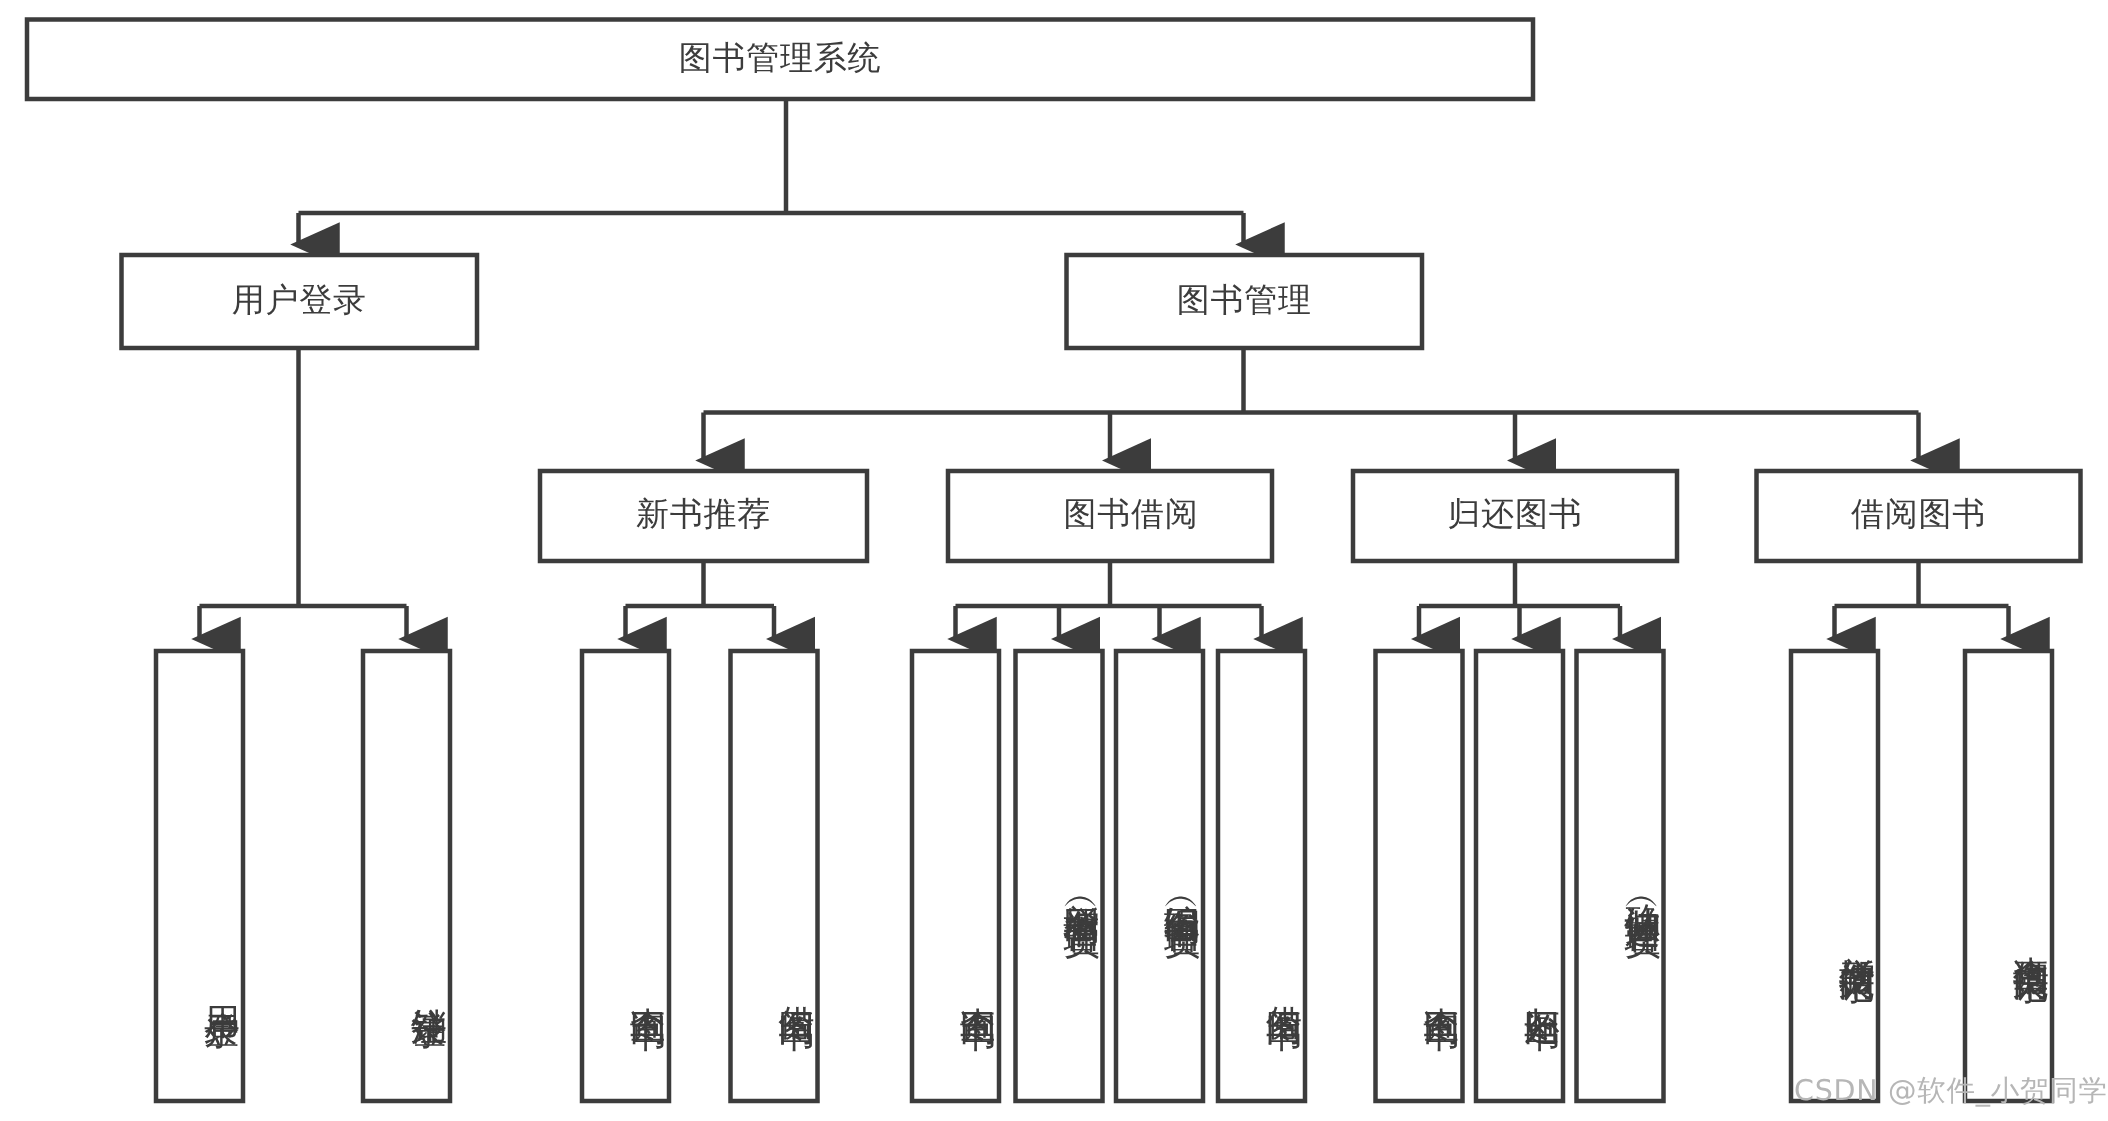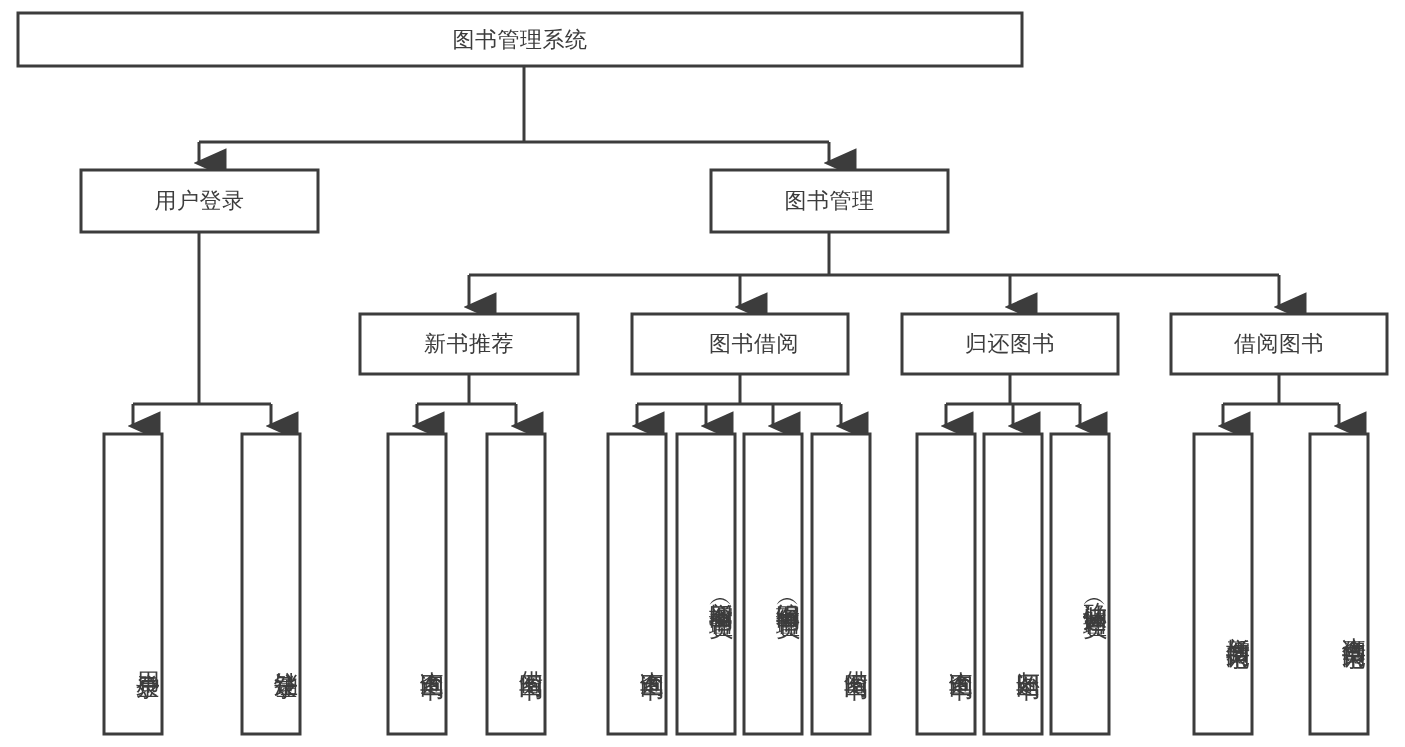--- a/index.html
+++ b/index.html
@@ -203,14 +203,15 @@
   <div class="node-label-v" style="left:917px; top:434px; width:58px; height:300px; padding-top:72px;">查询图书</div>
 
   <div class="node-label-v" style="left:984px; top:434px; width:58px; height:300px; padding-top:72px;">归还图书</div>
 
   <div class="node-label-v" style="left:1051px; top:434px; width:58px; height:300px; padding-top:8px;">确认归还（管理员）</div>
 
   <div class="node-label-v" style="left:1194px; top:434px; width:58px; height:300px; padding-top:40px;">新增借阅记录</div>
 
   <div class="node-label-v" style="left:1310px; top:434px; width:58px; height:300px; padding-top:40px;">查询借阅记录</div>
 
+  <div class="watermark" style="left:1196px; top:714px;">CSDN @软件_小贺同学</div>
 
 </div>
 
 </body></html>

